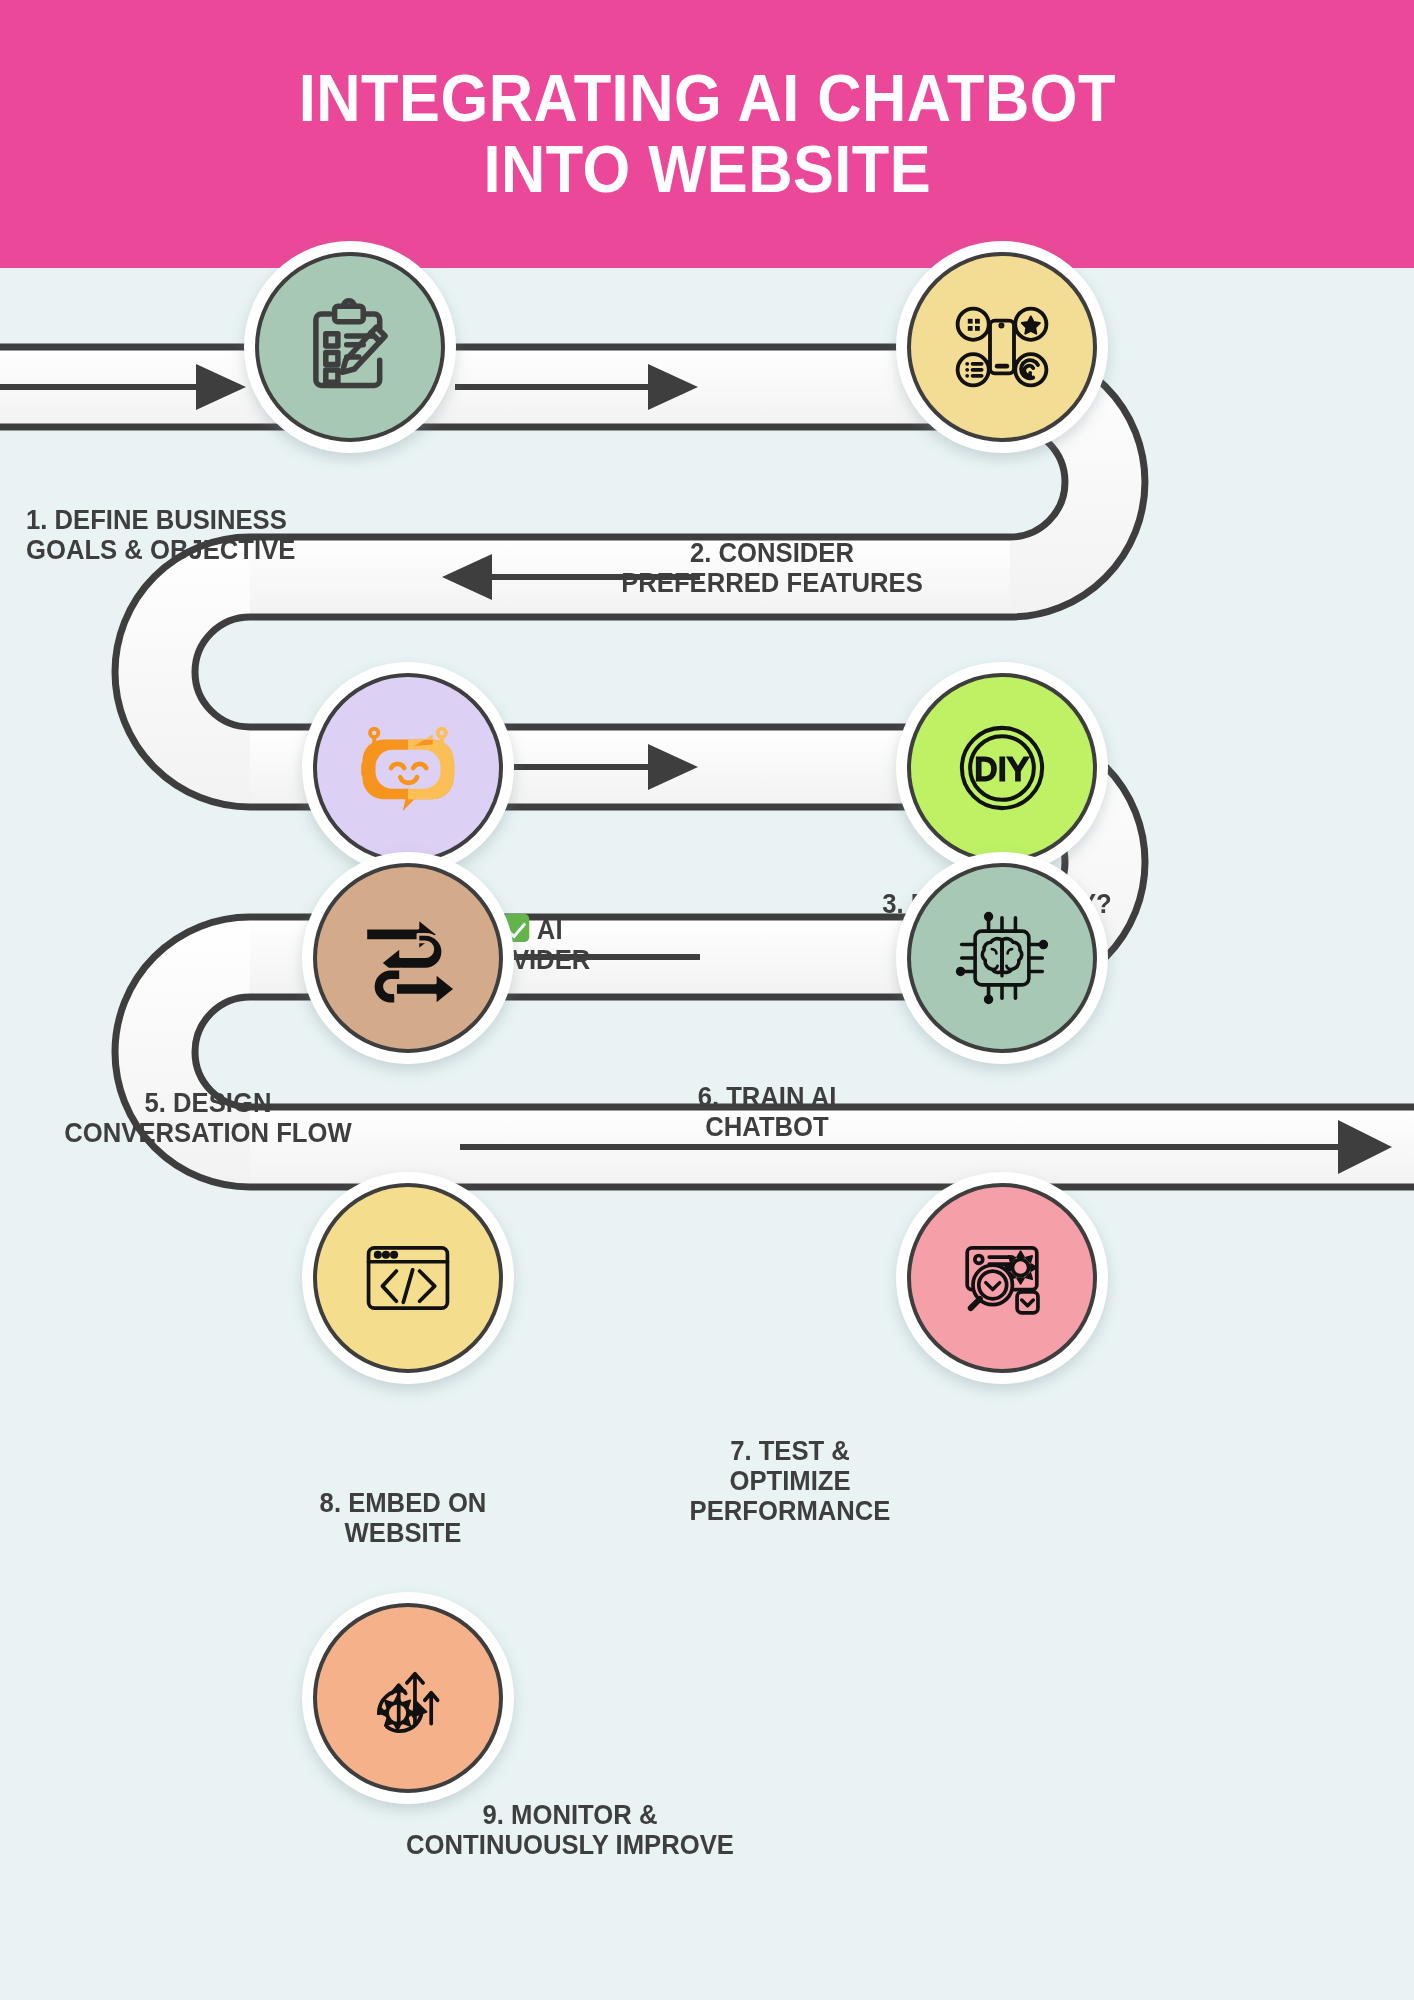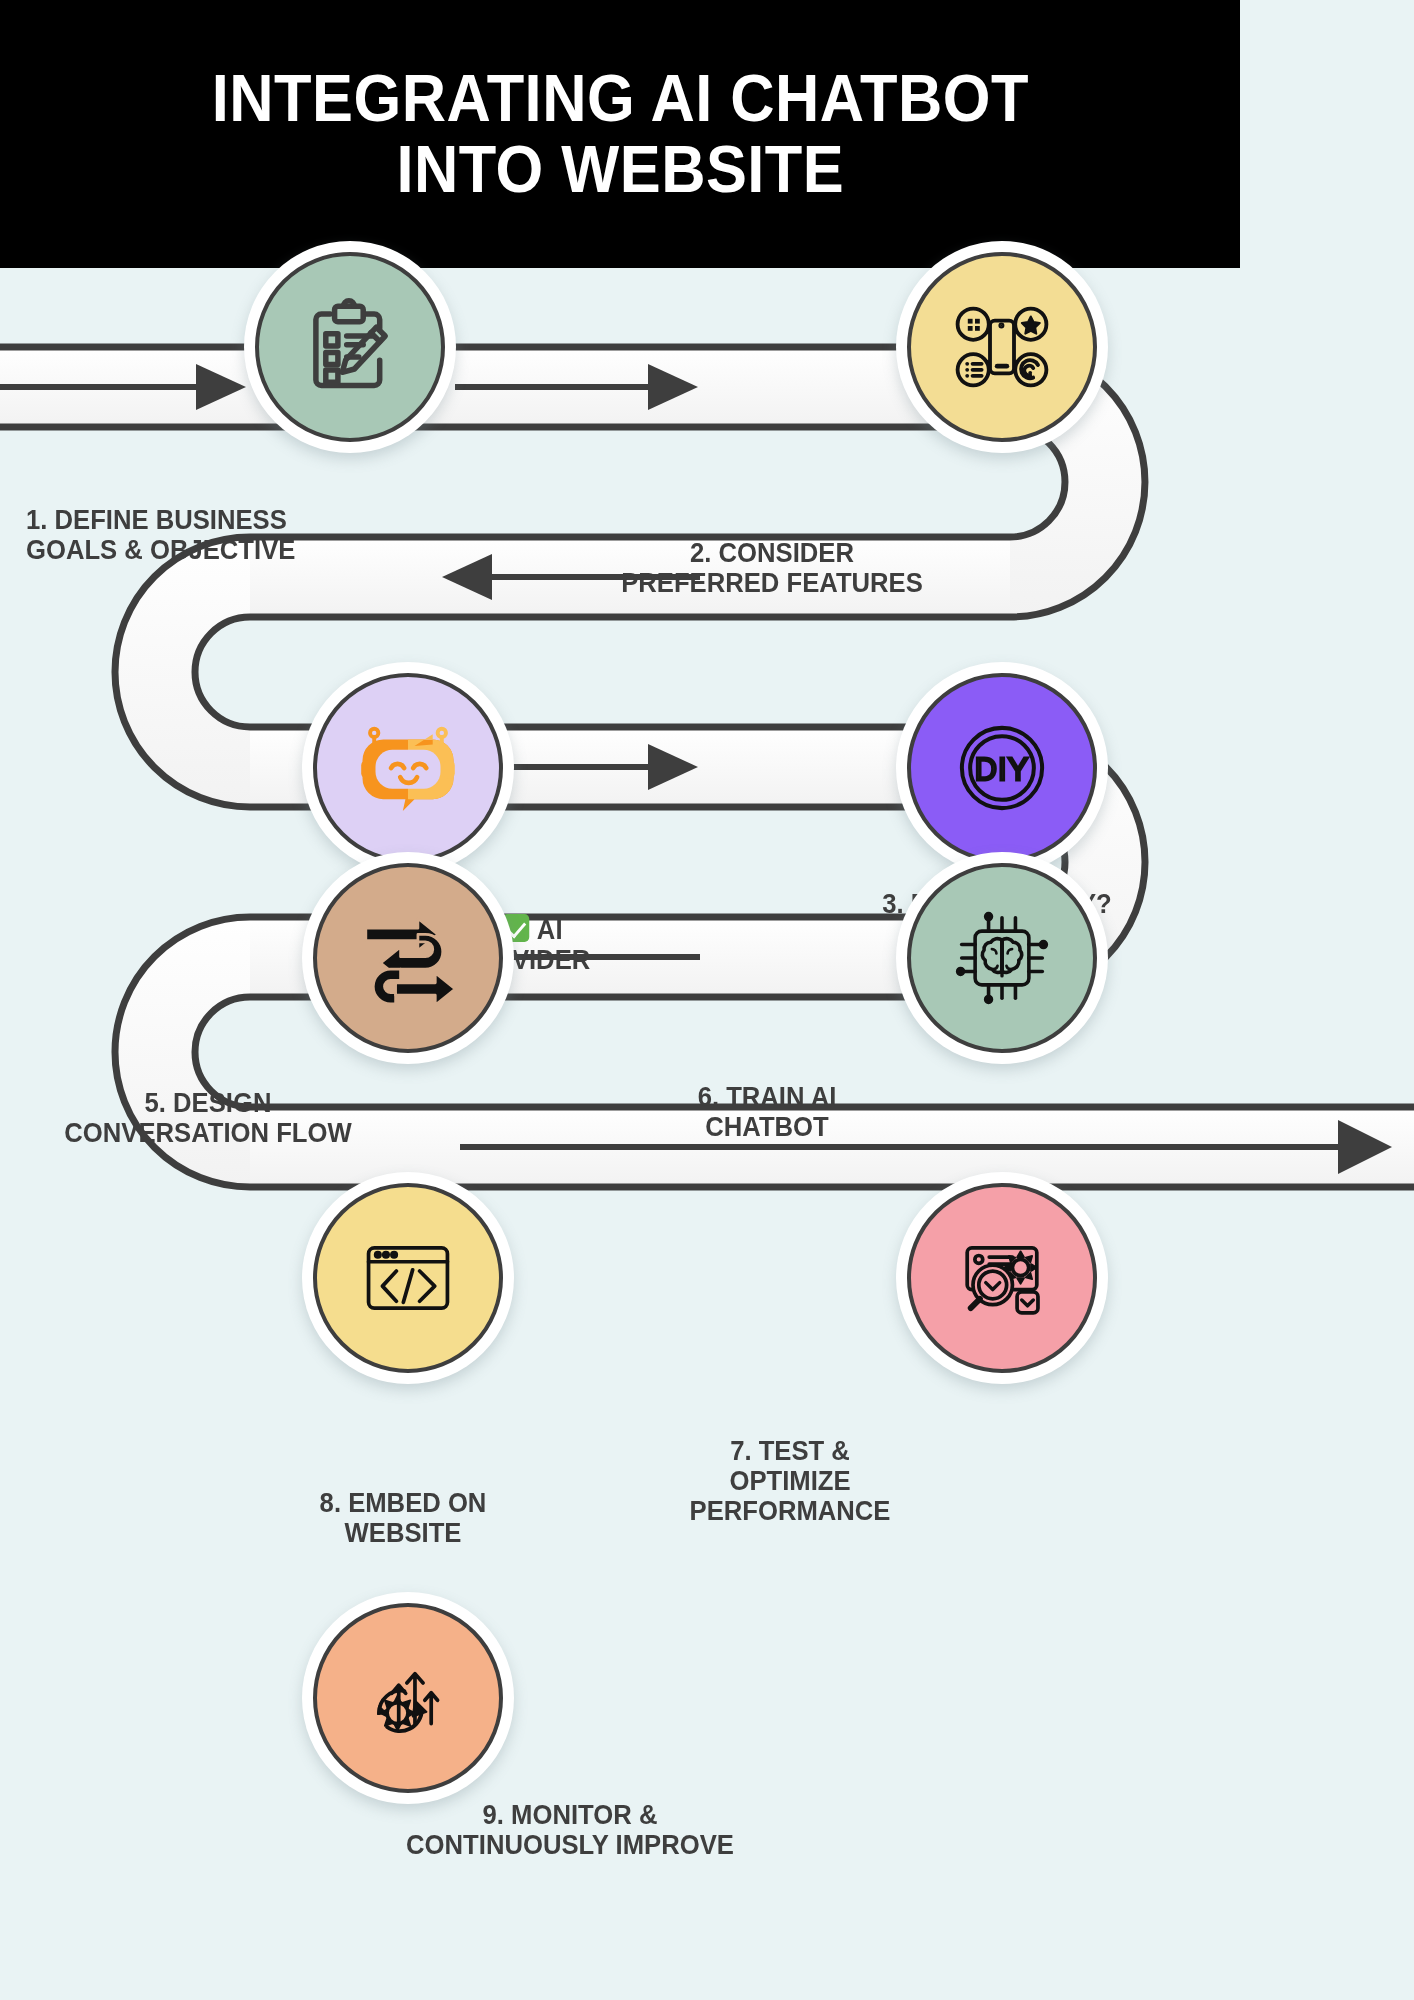--- a/index.html
+++ b/index.html
@@ -6,22 +6,22 @@
   html,body { width:1414px; height:2000px; }
   body {
     font-family:"Liberation Sans", sans-serif;
     background:#e9f3f4;
     position:relative;
     overflow:hidden;
   }
 
   
   #header {
-    position:absolute; left:0; top:0; width:1240px; height:268px;
-    background:#000000;
+    position:absolute; left:0; top:0; width:1414px; height:268px;
+    background:#ec4899;
     display:flex; align-items:center; justify-content:center;
   }
   #header-title {
     color:#ffffff;
     font-size:66px;
     font-weight:bold;
     line-height:1.08;
     text-align:center;
     letter-spacing:0.5px;
     white-space:pre-line;
@@ -249,21 +249,21 @@
         <circle cx="62" cy="62" r="1.1" fill="#111" stroke="none"></circle>
         <circle cx="66" cy="59" r="1.1" fill="#111" stroke="none"></circle>
       </g>
     </svg>
   </div>
 </div>
 <div class="step-label lbl-center" style="left:472px; top:538px; width:600px;">2. CONSIDER
 PREFERRED FEATURES</div>
 
 <div class="node" style="left:896px; top:662px;">
-  <div class="node-inner" style="background:#8b5cf6;">
+  <div class="node-inner" style="background:#bef264;">
     <svg width="118" height="118" viewBox="0 0 100 100">
       <g fill="none" stroke="#111" stroke-width="3.4">
         <circle cx="50" cy="50" r="34"></circle>
         <circle cx="50" cy="50" r="27"></circle>
       </g>
       <text x="50" y="60" text-anchor="middle" font-family="'Liberation Sans', sans-serif" font-size="26" fill="none" stroke="#111" stroke-width="2.4" letter-spacing="1">DIY</text>
     </svg>
   </div>
 </div>
 <div class="step-label lbl-center" style="left:752px; top:889px; width:490px;">3. BUILD OR BUY?</div>

